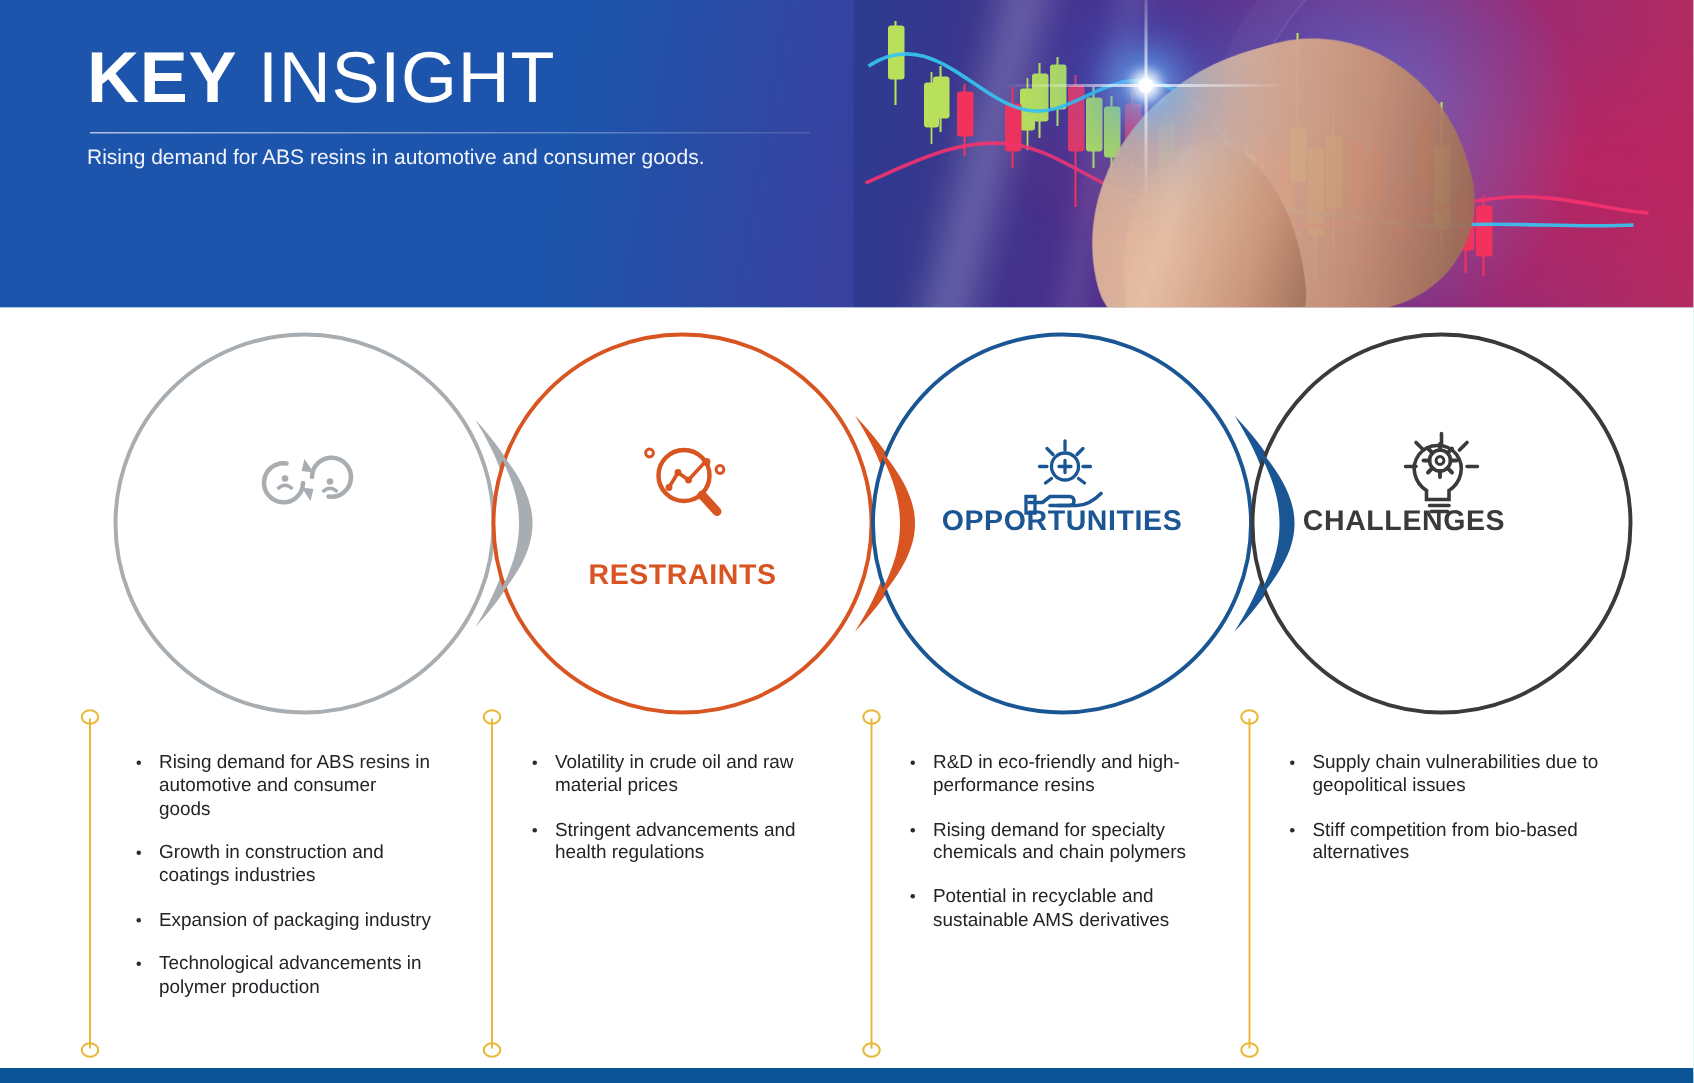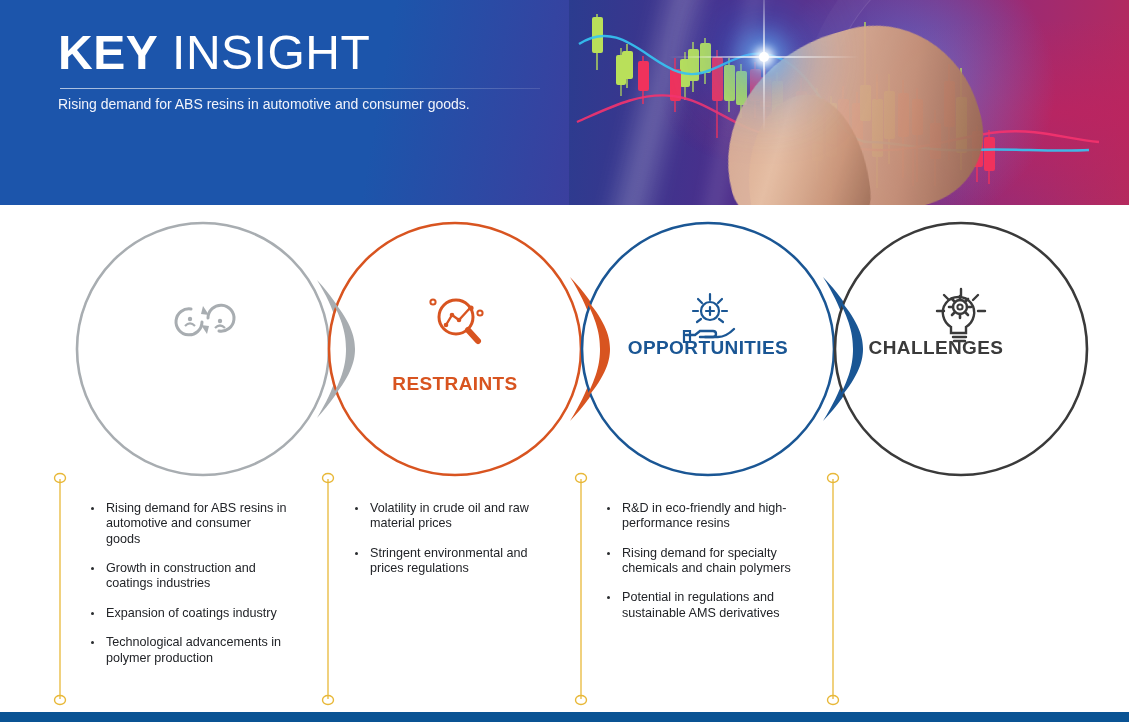--- a/index.html
+++ b/index.html
@@ -280,36 +280,42 @@
     </svg>
 
     <div class="circle-label" style="left:355px;top:124px;width:200px;color:#d85420;margin-top:44px;">RESTRAINTS</div>
     <div class="circle-label" style="left:598px;top:132px;width:220px;color:#1a5694;text-align:center;">OPPORTUNITIES</div>
     <div class="circle-label" style="left:836px;top:132px;width:200px;color:#3a3a3a;">CHALLENGES</div>
 
     <div class="col" style="left:88px;width:200px;">
       <ul>
         <li>Rising demand for ABS resins in automotive and consumer goods</li>
         <li>Growth in construction and coatings industries</li>
-        <li>Expansion of coatings industry</li>
+        <li>Expansion of packaging industry</li>
         <li>Technological advancements in polymer production</li>
       </ul>
     </div>
 
     <div class="col" style="left:352px;width:200px;">
       <ul>
         <li>Volatility in crude oil and raw material prices</li>
-        <li>Stringent environmental and prices regulations</li>
+        <li>Stringent advancements and health regulations</li>
       </ul>
     </div>
 
     <div class="col" style="left:604px;width:205px;">
       <ul>
         <li>R&amp;D in eco-friendly and high-performance resins</li>
         <li>Rising demand for specialty chemicals and chain polymers</li>
-        <li>Potential in regulations and sustainable AMS derivatives</li>
+        <li>Potential in recyclable and sustainable AMS derivatives</li>
       </ul>
     </div>
 
+    <div class="col" style="left:857px;width:215px;">
+      <ul>
+        <li>Supply chain vulnerabilities due to geopolitical issues</li>
+        <li>Stiff competition from bio-based alternatives</li>
+      </ul>
+    </div>
   </div>
 
   <div class="footer"></div>
 </div>
 
 </body></html>

